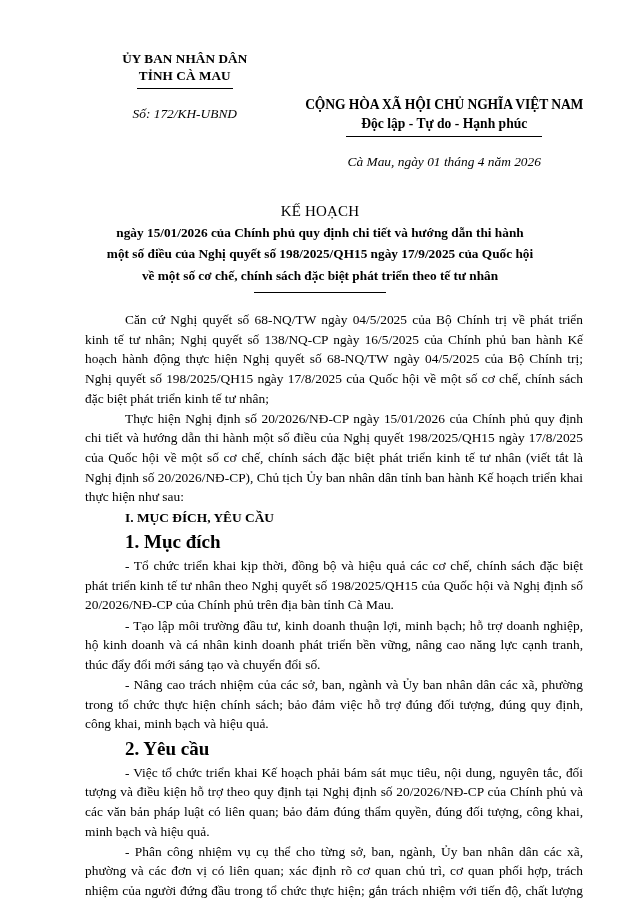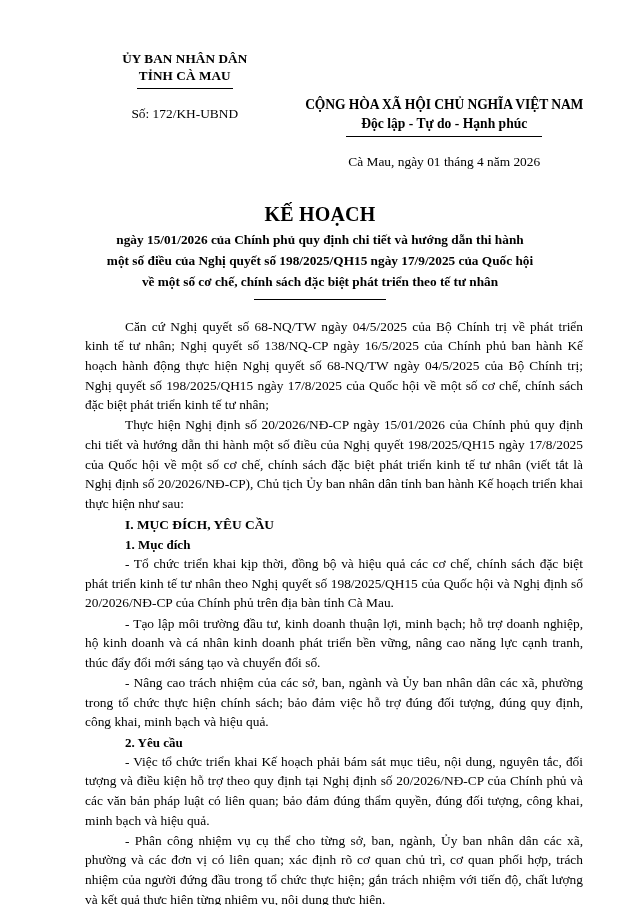--- a/index.html
+++ b/index.html
@@ -69,36 +69,38 @@
     background: #000;
     margin: 3px auto 0 auto;
   }
   .rule-left { width: 96px; }
   .rule-right { width: 196px; }
 
   .doc-number {
     font-size: 13.4px;
     margin-top: 16px;
     line-height: 1.3;
+    font-style: italic;
   }
   .doc-date {
     font-size: 13.4px;
+    font-style: italic;
     margin-top: 16px;
     line-height: 1.3;
   }
 
   
   .title-block {
     margin-top: 30px;
     text-align: center;
     padding: 0 40px;
   }
   .doc-type {
-    font-size: 20px;
-    font-weight: bold;
+    font-size: 15px;
+    font-weight: normal;
     letter-spacing: 0.2px;
     line-height: 1.35;
     margin-top: 8px;
   }
   .doc-title {
     font-size: 13.3px;
     font-weight: bold;
     line-height: 1.46;
     margin-top: 2px;
     padding: 0 2px;
@@ -127,21 +129,21 @@
   }
   .heading-1 {
     font-size: 13.4px;
     font-weight: bold;
     line-height: 1.465;
     text-align: left;
     text-indent: 40px;
     margin: 1px 0 0 0;
   }
   .heading-2 {
-    font-size: 13px;
+    font-size: 19px;
     font-weight: bold;
     line-height: 1.465;
     text-align: left;
     text-indent: 40px;
     margin: 1px 0 0 0;
   }
   
 </style>
 </head>
 <body>

